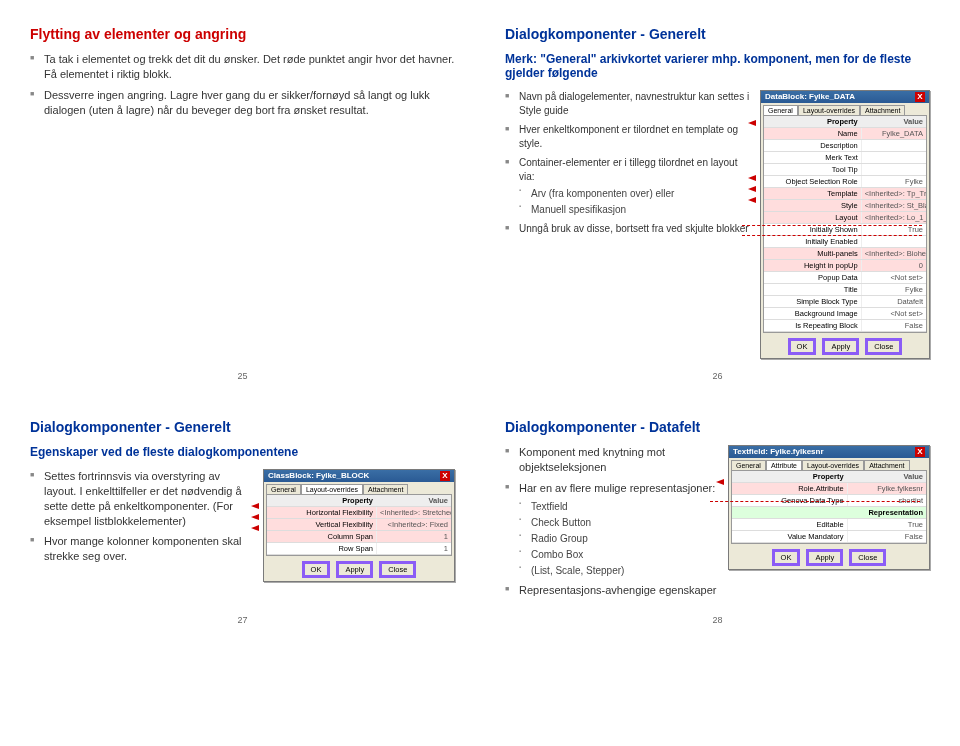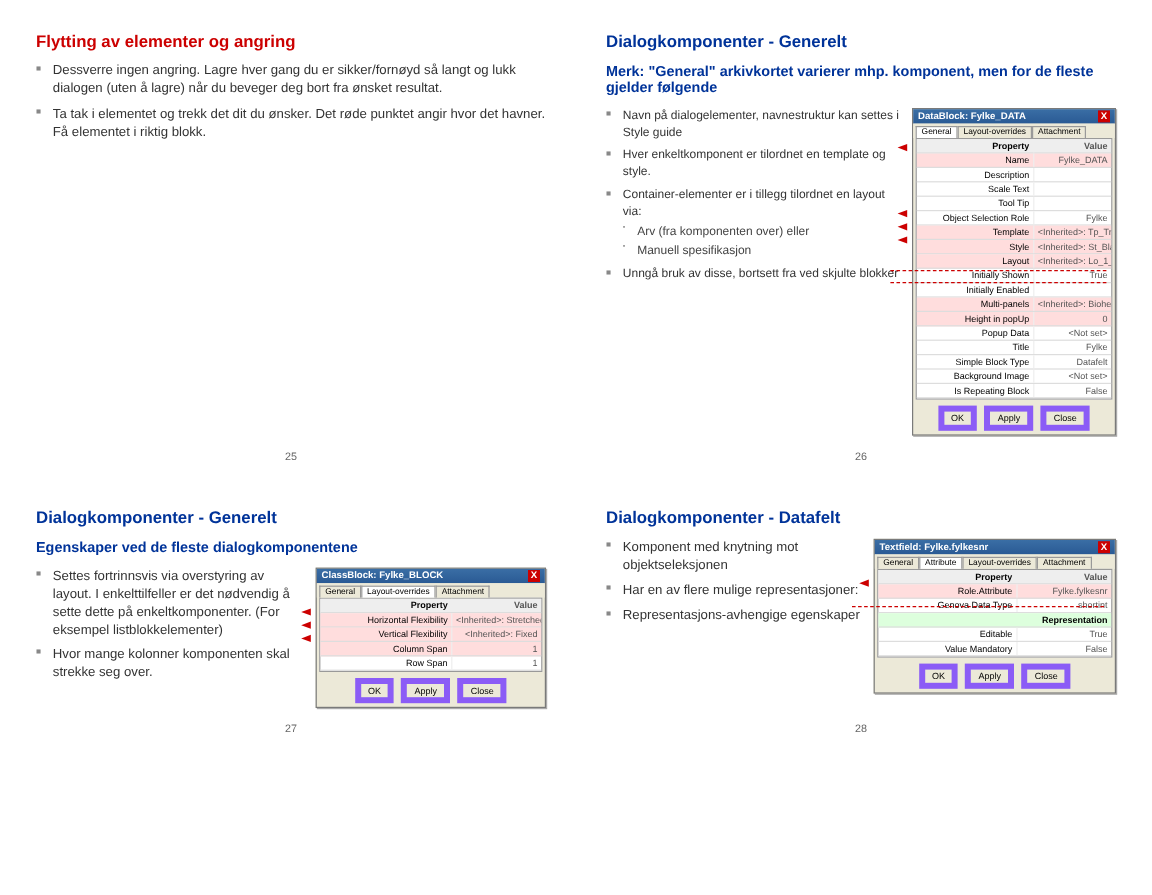--- a/index.html
+++ b/index.html
@@ -162,21 +162,21 @@
     overflow: hidden;
     white-space: nowrap;
   }
   .mockdlg .buttons {
     display: flex;
     justify-content: center;
     gap: 6px;
     padding: 3px 4px;
   }
   .mockdlg .buttons .btn {
-    border: 5px solid #8b5cf6;
+    border: 3px solid #8b5cf6;
     background: #ece9d8;
     padding: 1px 6px;
     font-size: 7.5px;
   }
   .arrow-marker {
     position: relative;
   }
   .red-arrow {
     position: absolute;
     width: 0; height: 0;
@@ -191,22 +191,22 @@
   }
 </style>
 </head>
 <body>
 
 <div class="grid">
 
   <div class="slide">
     <div class="slide-title red">Flytting av elementer og angring</div>
     <ul class="body">
+      <li>Ta tak i elementet og trekk det dit du ønsker. Det røde punktet angir hvor det havner. Få elementet i riktig blokk.</li>
       <li>Dessverre ingen angring. Lagre hver gang du er sikker/fornøyd så langt og lukk dialogen (uten å lagre) når du beveger deg bort fra ønsket resultat.</li>
-      <li>Ta tak i elementet og trekk det dit du ønsker. Det røde punktet angir hvor det havner. Få elementet i riktig blokk.</li>
     </ul>
     <div class="page-num">25</div>
   </div>
 
   <div class="slide">
     <div class="slide-title blue">Dialogkomponenter - Generelt</div>
     <div class="subtitle">Merk: "General" arkivkortet varierer mhp. komponent, men for de fleste gjelder følgende</div>
     <div class="two-col">
       <div class="textcol" style="font-size:10px;">
         <ul class="body">
@@ -241,21 +241,21 @@
             <div id="s26rows">
                 <div class="row hl">
                   <div class="k">Name</div>
                   <div class="v">Fylke_DATA</div>
                 </div>
                 <div class="row">
                   <div class="k">Description</div>
                   <div class="v"></div>
                 </div>
                 <div class="row">
-                  <div class="k">Scale Text</div>
+                  <div class="k">Merk Text</div>
                   <div class="v"></div>
                 </div>
                 <div class="row">
                   <div class="k">Tool Tip</div>
                   <div class="v"></div>
                 </div>
                 <div class="row">
                   <div class="k">Object Selection Role</div>
                   <div class="v">Fylke</div>
                 </div>
@@ -386,20 +386,27 @@
   </div>
 
   <div class="slide">
     <div class="slide-title blue">Dialogkomponenter - Datafelt</div>
     <div class="two-col">
       <div class="textcol">
         <ul class="body">
           <li>Komponent med knytning mot objektseleksjonen</li>
           <li>
             <span>Har en av flere mulige representasjoner:</span>
+            <ul class="sub">
+              <li>Textfield</li>
+              <li>Check Button</li>
+              <li>Radio Group</li>
+              <li>Combo Box</li>
+              <li>(List, Scale, Stepper)</li>
+            </ul>
           </li>
           <li>Representasjons-avhengige egenskaper</li>
         </ul>
       </div>
       <div class="imgcol" style="position:relative;">
         <div class="mockdlg" style="width:200px;">
           <div class="titlebar">
             <span>Textfield: Fylke.fylkesnr</span>
             <span class="x">X</span>
           </div>

